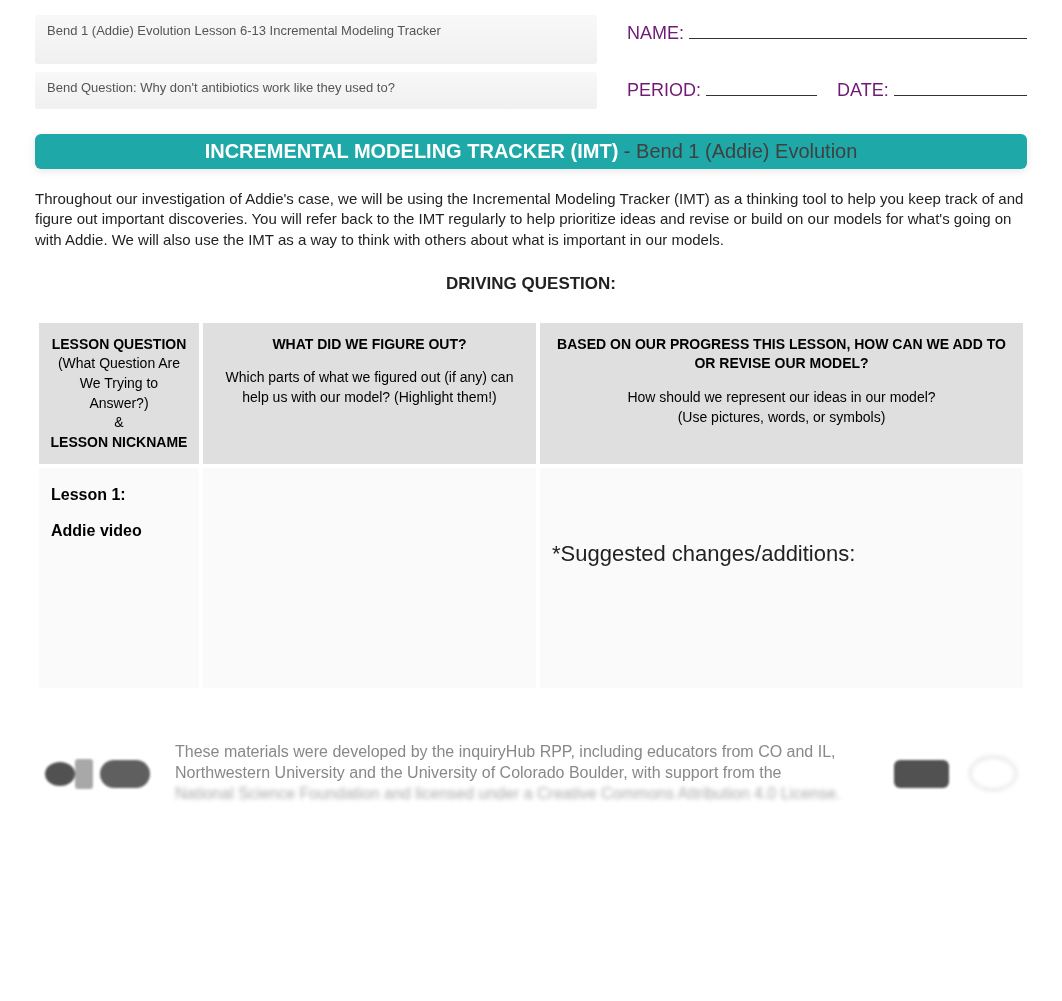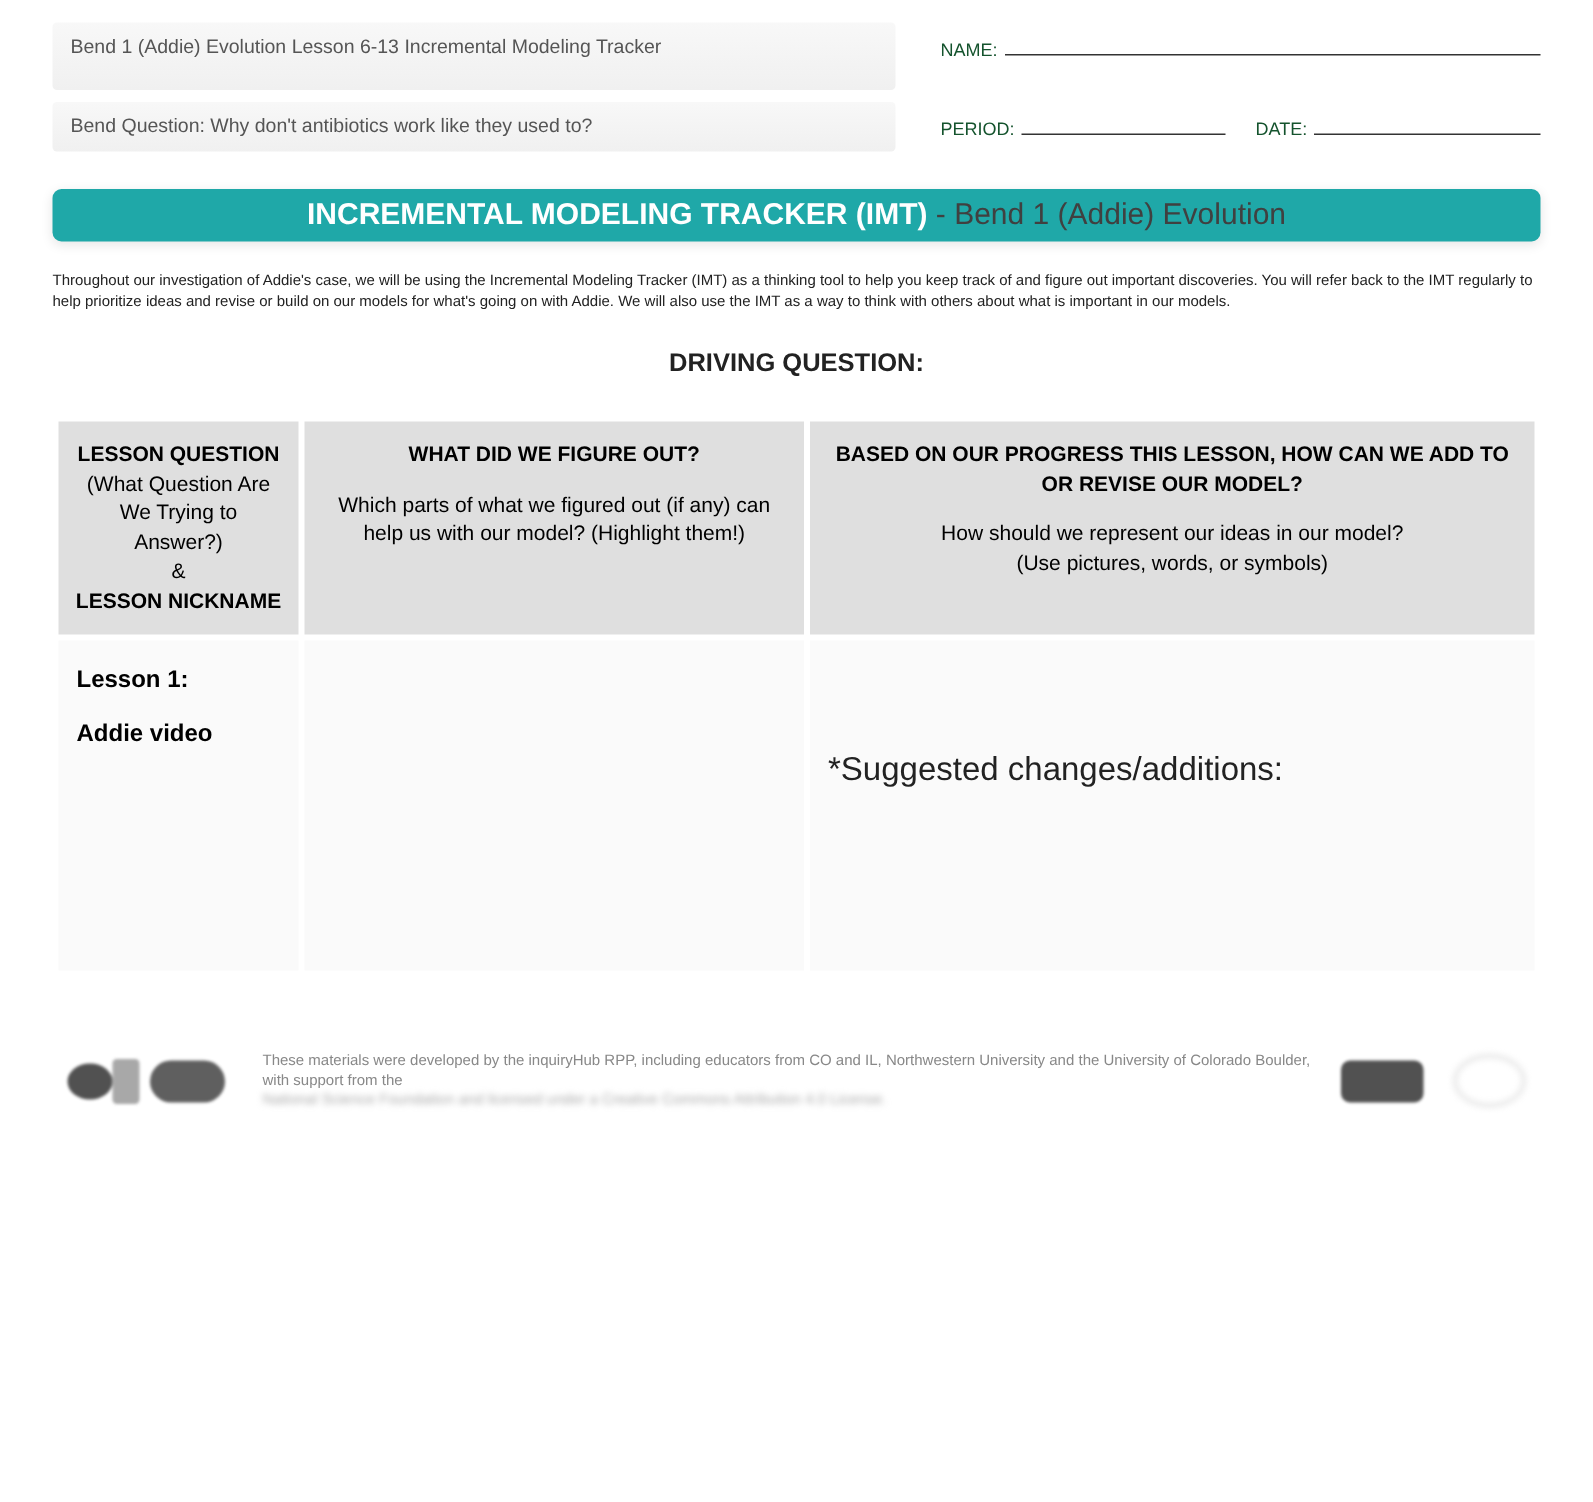--- a/index.html
+++ b/index.html
@@ -25,22 +25,22 @@
       flex: 1;
       background: linear-gradient(to bottom, #f8f8f8, #f0f0f0);
       padding: 8px 12px;
       font-size: 13px;
       color: #555;
       border-radius: 3px;
     }
     .header-right {
       width: 400px;
       padding: 8px 0;
-      font-size: 12px;
-      color: #14532d;
+      font-size: 18px;
+      color: #701a75;
     }
     .field-line {
       display: flex;
       align-items: baseline;
       gap: 5px;
       margin-bottom: 12px;
     }
     .field-label {
       white-space: nowrap;
     }
@@ -70,21 +70,21 @@
       box-shadow: 0 2px 8px rgba(0,0,0,0.1);
     }
     .title-banner .bold-part {
       font-weight: 700;
     }
     .title-banner .reg-part {
       font-weight: 400;
       color: #404040;
     }
     .intro-text {
-      font-size: 10px;
+      font-size: 15px;
       line-height: 1.35;
       color: #222;
       margin-bottom: 18px;
     }
     .driving-q {
       text-align: center;
       font-weight: 700;
       font-size: 17px;
       margin-bottom: 25px;
       color: #222;
@@ -167,21 +167,21 @@
       position: absolute;
       left: 55px;
       top: 6px;
       width: 50px;
       height: 28px;
       background: #444;
       border-radius: 14px;
     }
     .footer-text {
       flex: 1;
-      font-size: 10px;
+      font-size: 16px;
       color: #888;
       line-height: 1.3;
     }
     .footer-text .line2 {
       filter: blur(2px);
       color: #aaa;
     }
     .footer-logo-right1 {
       width: 55px;
       height: 28px;

